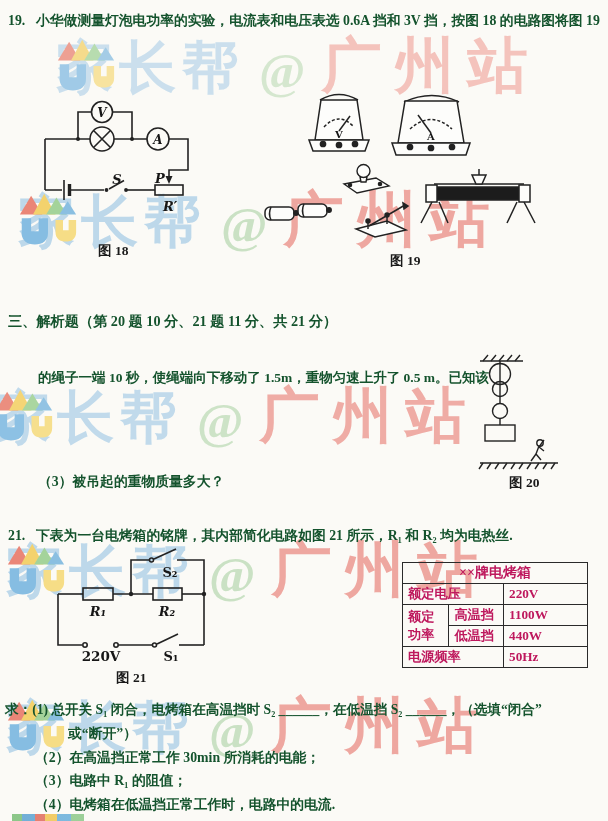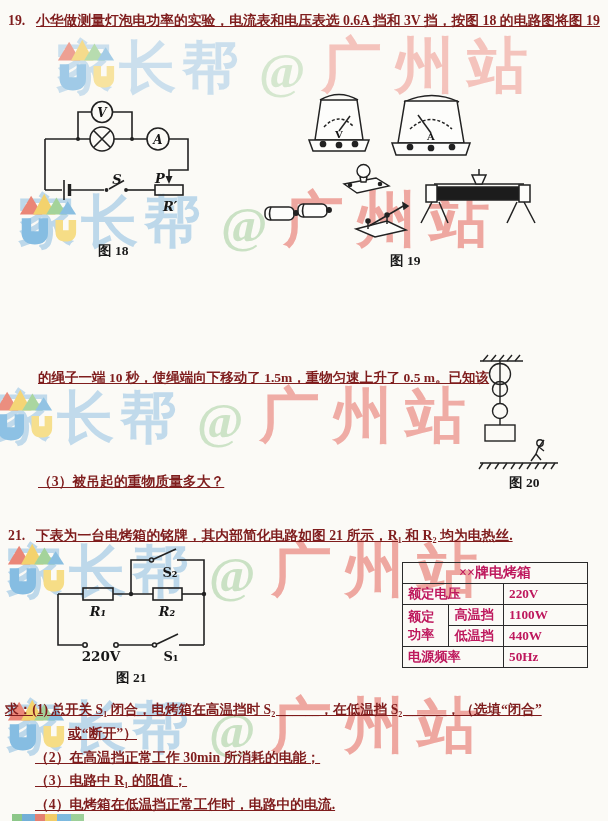--- a/index.html
+++ b/index.html
@@ -14,21 +14,21 @@
     position:absolute;display:flex;align-items:flex-end;
     pointer-events:none;z-index:0;line-height:1;white-space:nowrap;
     font-family:Liberation Serif, serif;font-weight:bold;
   }
   .wm-logo{width:60px;height:60px;margin:6px 10px 0 0;flex:none;}
   .wm-brand{font-size:57px;color:#aed0e8;letter-spacing:6px;}
   .wm-at{font-size:50px;color:#bedcb8;margin:6px 16px 0 14px;}
   .wm-station{font-size:60px;color:#f0a29a;letter-spacing:13px;}
   
   .content{position:absolute;inset:0;z-index:1;}
-  .t{position:absolute;font-size:13.8px;font-weight:600;white-space:nowrap;color:#7f1d1d;text-decoration:underline;}
+  .t{position:absolute;font-size:13.8px;font-weight:600;white-space:nowrap;color:#14532d;}
   .hd{font-weight:700;font-size:14.2px;}
   .cap{position:absolute;font-size:13.5px;font-weight:700;white-space:nowrap;}
   .qnum{display:inline-block;min-width:28px;font-weight:700;}
   svg{position:absolute;overflow:visible;}
   svg text{font-family:"DejaVu Serif","Liberation Serif",serif;font-weight:bold;fill:#161616;}
   .it{font-style:italic;}
   
   table.plate{
     position:absolute;left:402px;top:562px;width:186px;
     border-collapse:collapse;background:rgba(255,255,255,0.0);
@@ -215,20 +215,21 @@
       <polygon points="214,90 228,90 224,99 218,99" fill="#fdfdfb"></polygon>
       <path d="M221,90 V84"></path>
       <rect x="178" y="102" width="84" height="13" fill="#1c1c1c"></rect>
       <rect x="168" y="100" width="11" height="17" fill="#fdfdfb"></rect>
       <rect x="261" y="100" width="11" height="17" fill="#fdfdfb"></rect>
       <path d="M174,117 L163,138 M181,117 L190,138 M259,117 L249,138 M266,117 L277,138"></path>
     </g>
   </svg>
   <div class="cap" style="left:390px;top:252px;">图 19</div>
 
+  <div class="t hd" style="left:8px;top:312px;">三、解析题（第 20 题 10 分、21 题 11 分、共 21 分）</div>
 
   <div class="t" style="left:38px;top:369px;font-size:13.5px;">的绳子一端 10 秒，使绳端向下移动了 1.5m，重物匀速上升了 0.5 m。已知该</div>
   <div class="t" style="left:38px;top:473px;">（3）被吊起的重物质量多大？</div>
 
   <svg style="left:473px;top:343px;" width="100" height="135" viewBox="0 0 100 135">
     <g stroke="#222" stroke-width="1.4" fill="none">
       <path d="M7,18 H50"></path>
       <path d="M10,18 l5,-6 M18,18 l5,-6 M26,18 l5,-6 M34,18 l5,-6 M42,18 l5,-6"></path>
       <path d="M27,18 V21"></path>
       <circle cx="27" cy="31" r="10.5"></circle>

